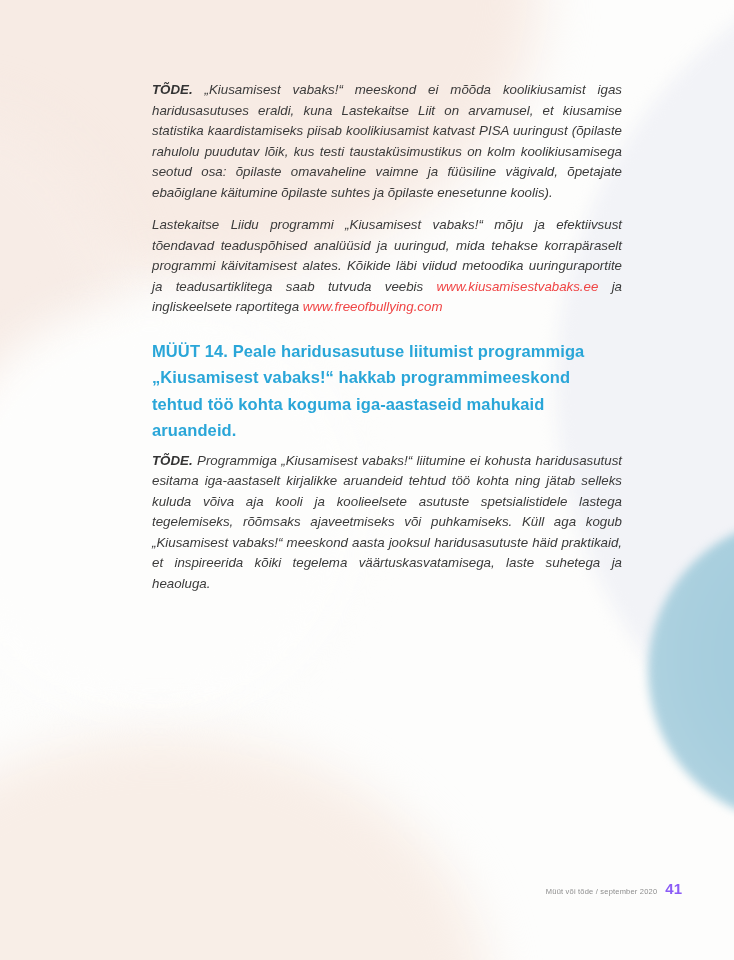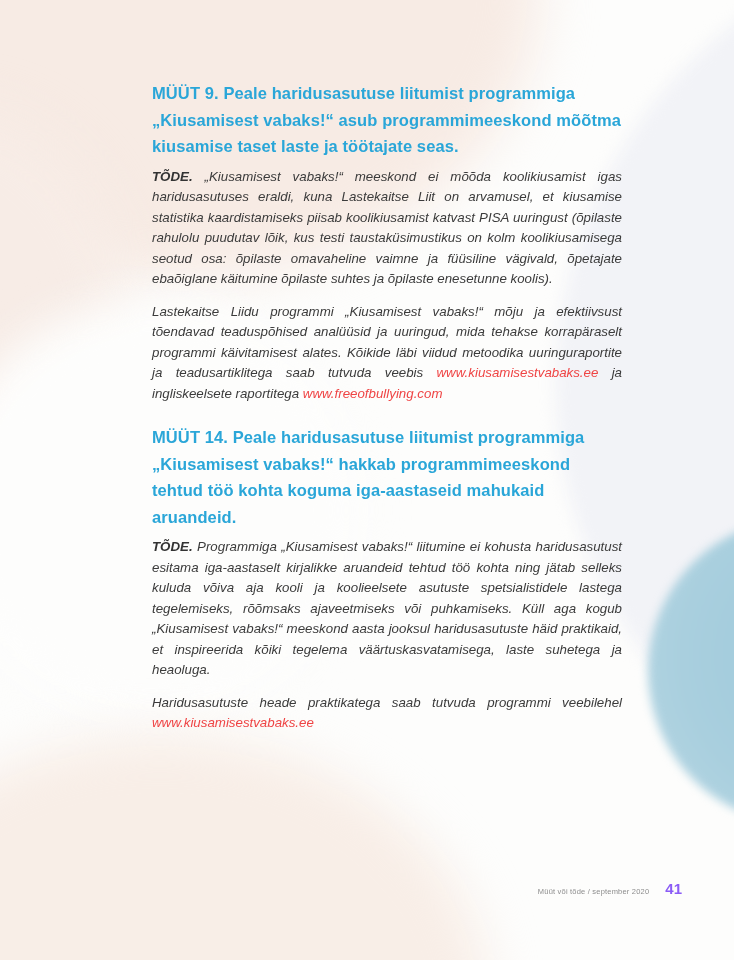--- a/index.html
+++ b/index.html
@@ -63,21 +63,21 @@
   }
   .content p strong{color:#333333;}
   .content .gap-before-heading{height:8px;}
   a.doc-link{
     color:#ef4444;text-decoration:none;cursor:pointer;
   }
 
   
   .footer{
     position:absolute;right:52px;top:880px;
-    display:flex;align-items:baseline;gap:16px;
+    display:flex;align-items:baseline;gap:8px;
   }
   .footer-caption{
     font-size:7.5px;color:#8d8d8d;letter-spacing:.2px;
   }
   .footer-page{
     font-size:15px;font-weight:bold;color:#8b5cf6;text-align:center;
   }
 </style>
 </head>
 <body>
@@ -86,33 +86,31 @@
 
   <div class="blob blob-peach-top"></div>
   <div class="blob blob-peach-left"></div>
   <div class="blob blob-white-cut"></div>
   <div class="blob blob-gray-circle"></div>
   <div class="blob blob-blue-circle"></div>
   <div class="blob blob-peach-bottom"></div>
 
   <div class="content">
 
-    <h2 class="myth-heading">MÜÜT 9. Peale haridusasutuse liitumist programmiga „Kiusamisest vabaks!“ asub programmimeeskond mõõtma kiusamise taset laste ja töötajate seas.</h2>
 
     <p><strong>TÕDE.</strong><span> „Kiusamisest vabaks!“ meeskond ei mõõda koolikiusamist igas haridusasutuses eraldi, kuna Lastekaitse Liit on arvamusel, et kiusamise statistika kaardistamiseks piisab koolikiusamist katvast PISA uuringust (õpilaste rahulolu puudutav lõik, kus testi taustaküsimustikus on kolm koolikiusamisega seotud osa: õpilaste omavaheline vaimne ja füüsiline vägivald, õpetajate ebaõiglane käitumine õpilaste suhtes ja õpilaste enesetunne koolis).</span></p>
 
     <p><span>Lastekaitse Liidu programmi „Kiusamisest vabaks!“ mõju ja efektiivsust tõendavad teaduspõhised analüüsid ja uuringud, mida tehakse korrapäraselt programmi käivitamisest alates. Kõikide läbi viidud metoodika uuringuraportite ja teadusartiklitega saab tutvuda veebis </span><a class="doc-link">www.kiusamisestvabaks.ee</a><span> ja ingliskeelsete raportitega </span><a class="doc-link">www.freeofbullying.com</a></p>
 
     <div class="gap-before-heading"></div>
 
     <h2 class="myth-heading">MÜÜT 14. Peale haridusasutuse liitumist programmiga „Kiusamisest vabaks!“ hakkab programmimeeskond tehtud töö kohta koguma iga-aastaseid mahukaid aruandeid.</h2>
 
     <p><strong>TÕDE.</strong><span> Programmiga „Kiusamisest vabaks!“ liitumine ei kohusta haridusasutust esitama iga-aastaselt kirjalikke aruandeid tehtud töö kohta ning jätab selleks kuluda võiva aja kooli ja koolieelsete asutuste spetsialistidele lastega tegelemiseks, rõõmsaks ajaveetmiseks või puhkamiseks. Küll aga kogub „Kiusamisest vabaks!“ meeskond aasta jooksul haridusasutuste häid praktikaid, et inspireerida kõiki tegelema väärtuskasvatamisega, laste suhetega ja heaoluga.</span></p>
 
-    <p><span>Haridusasutuste heade praktikatega saab tutvuda programmi veebilehel </span><a class="doc-link">www.kiusamisestvabaks.ee</a></p>
 
   </div>
 
   <div class="footer">
     <span class="footer-caption">Müüt või tõde / september 2020</span>
     <span class="footer-page">41</span>
   </div>
 
 </div>
 

